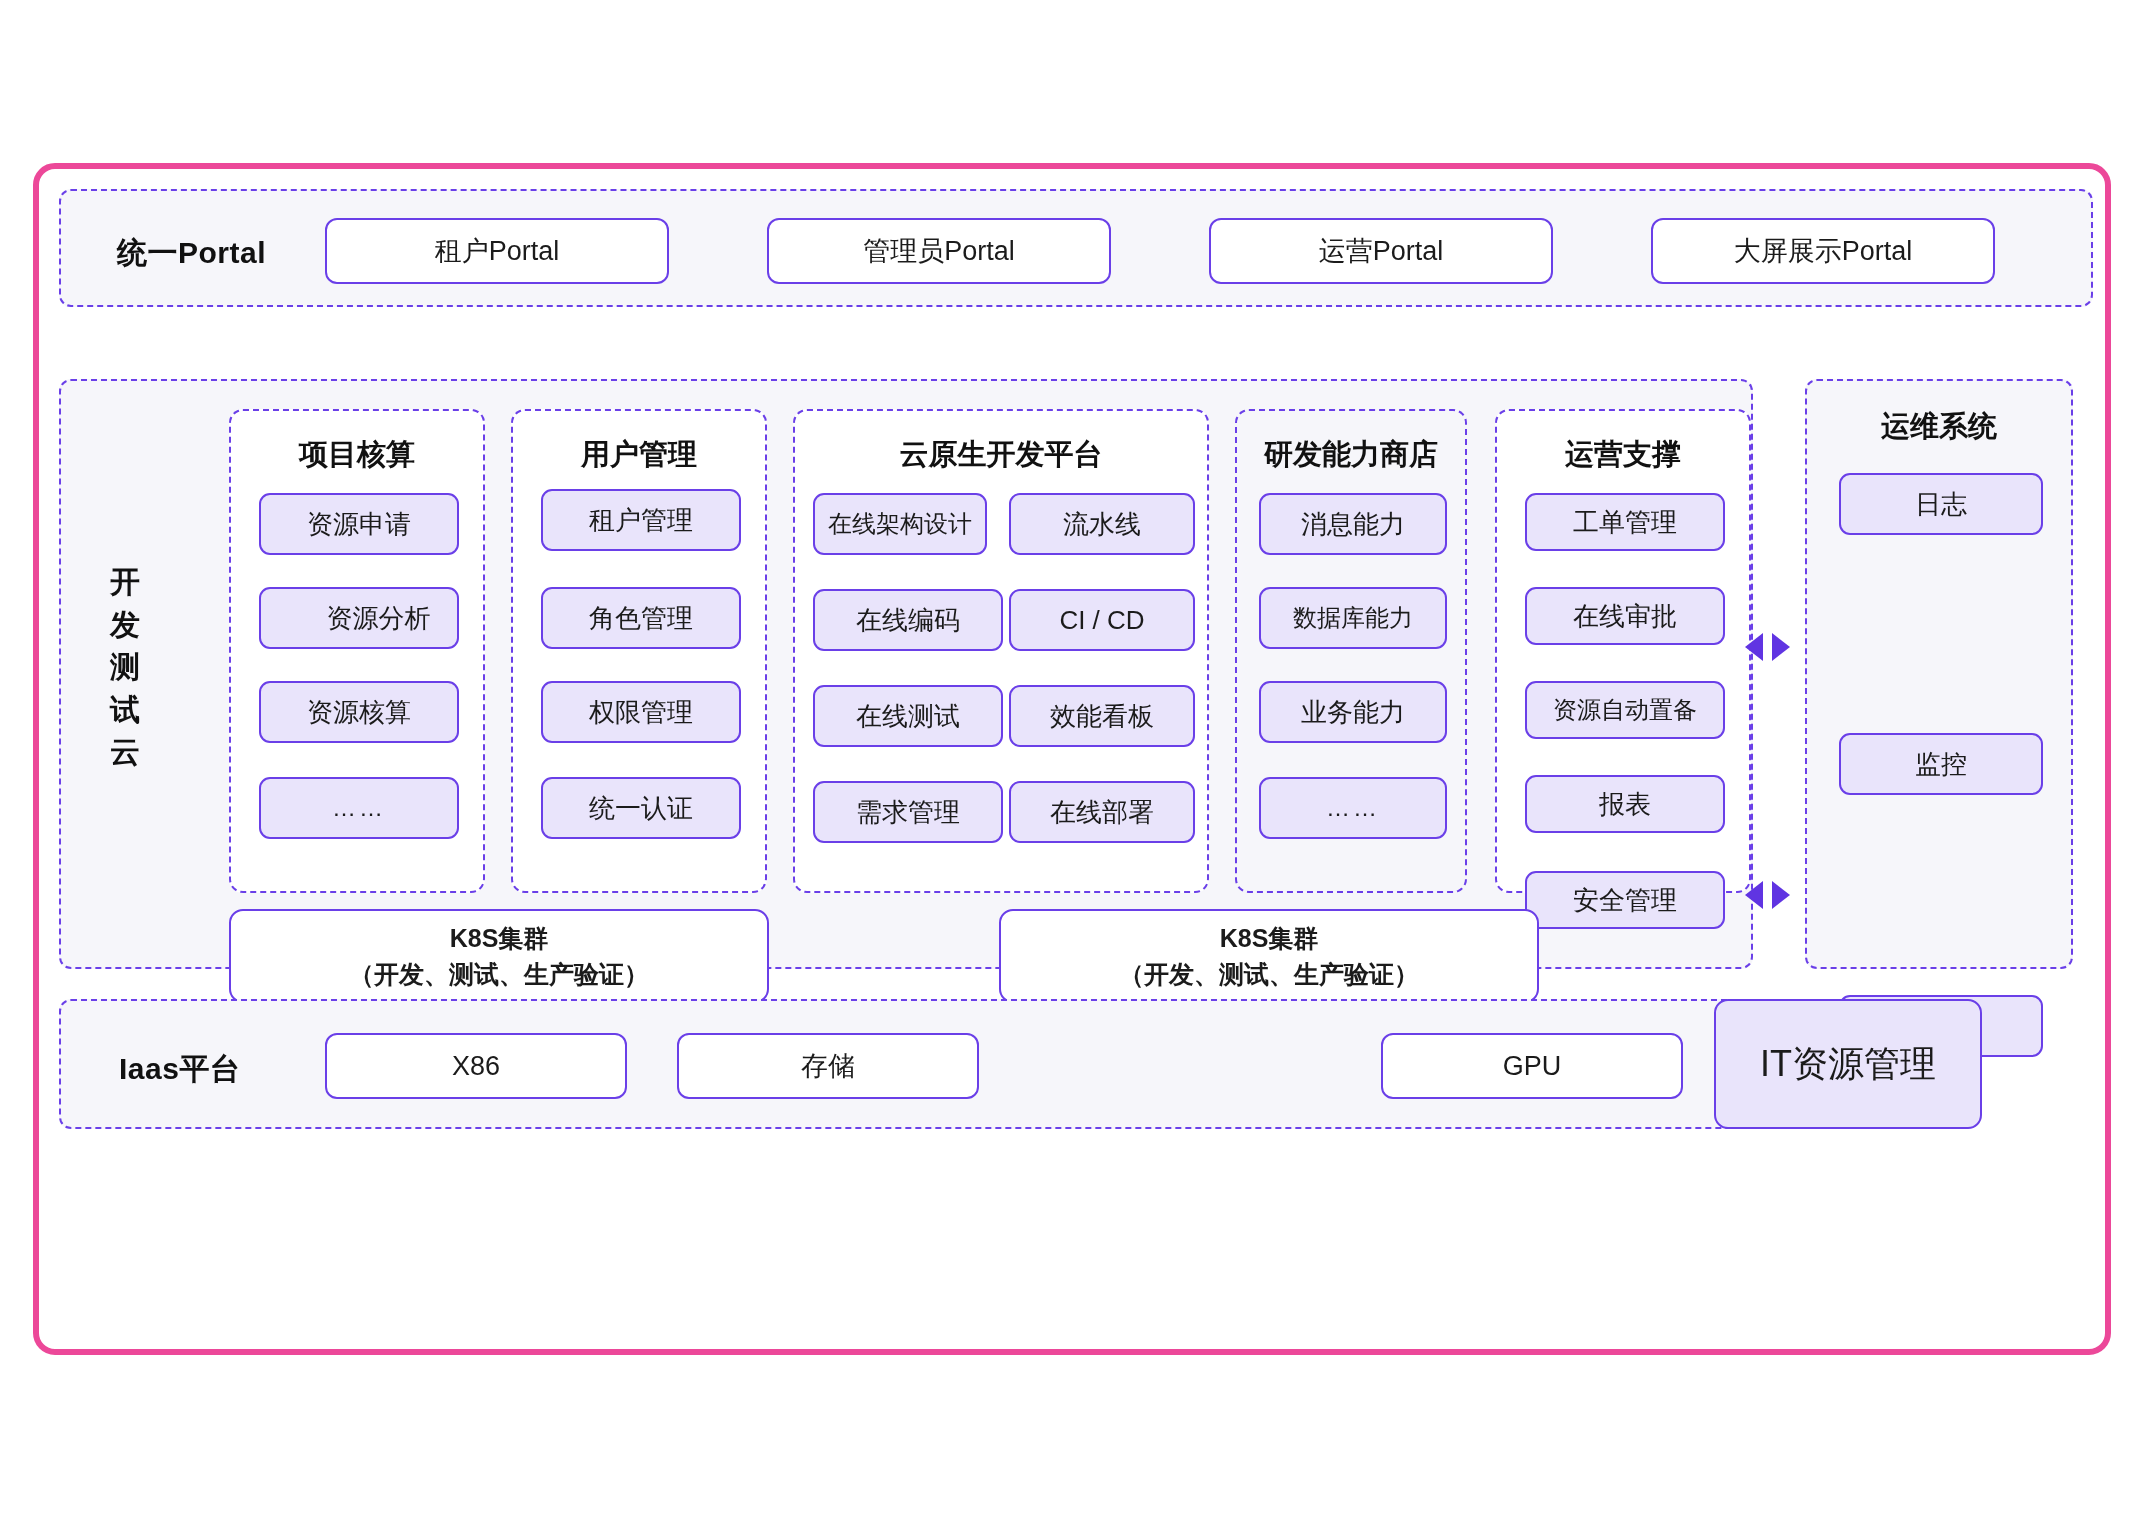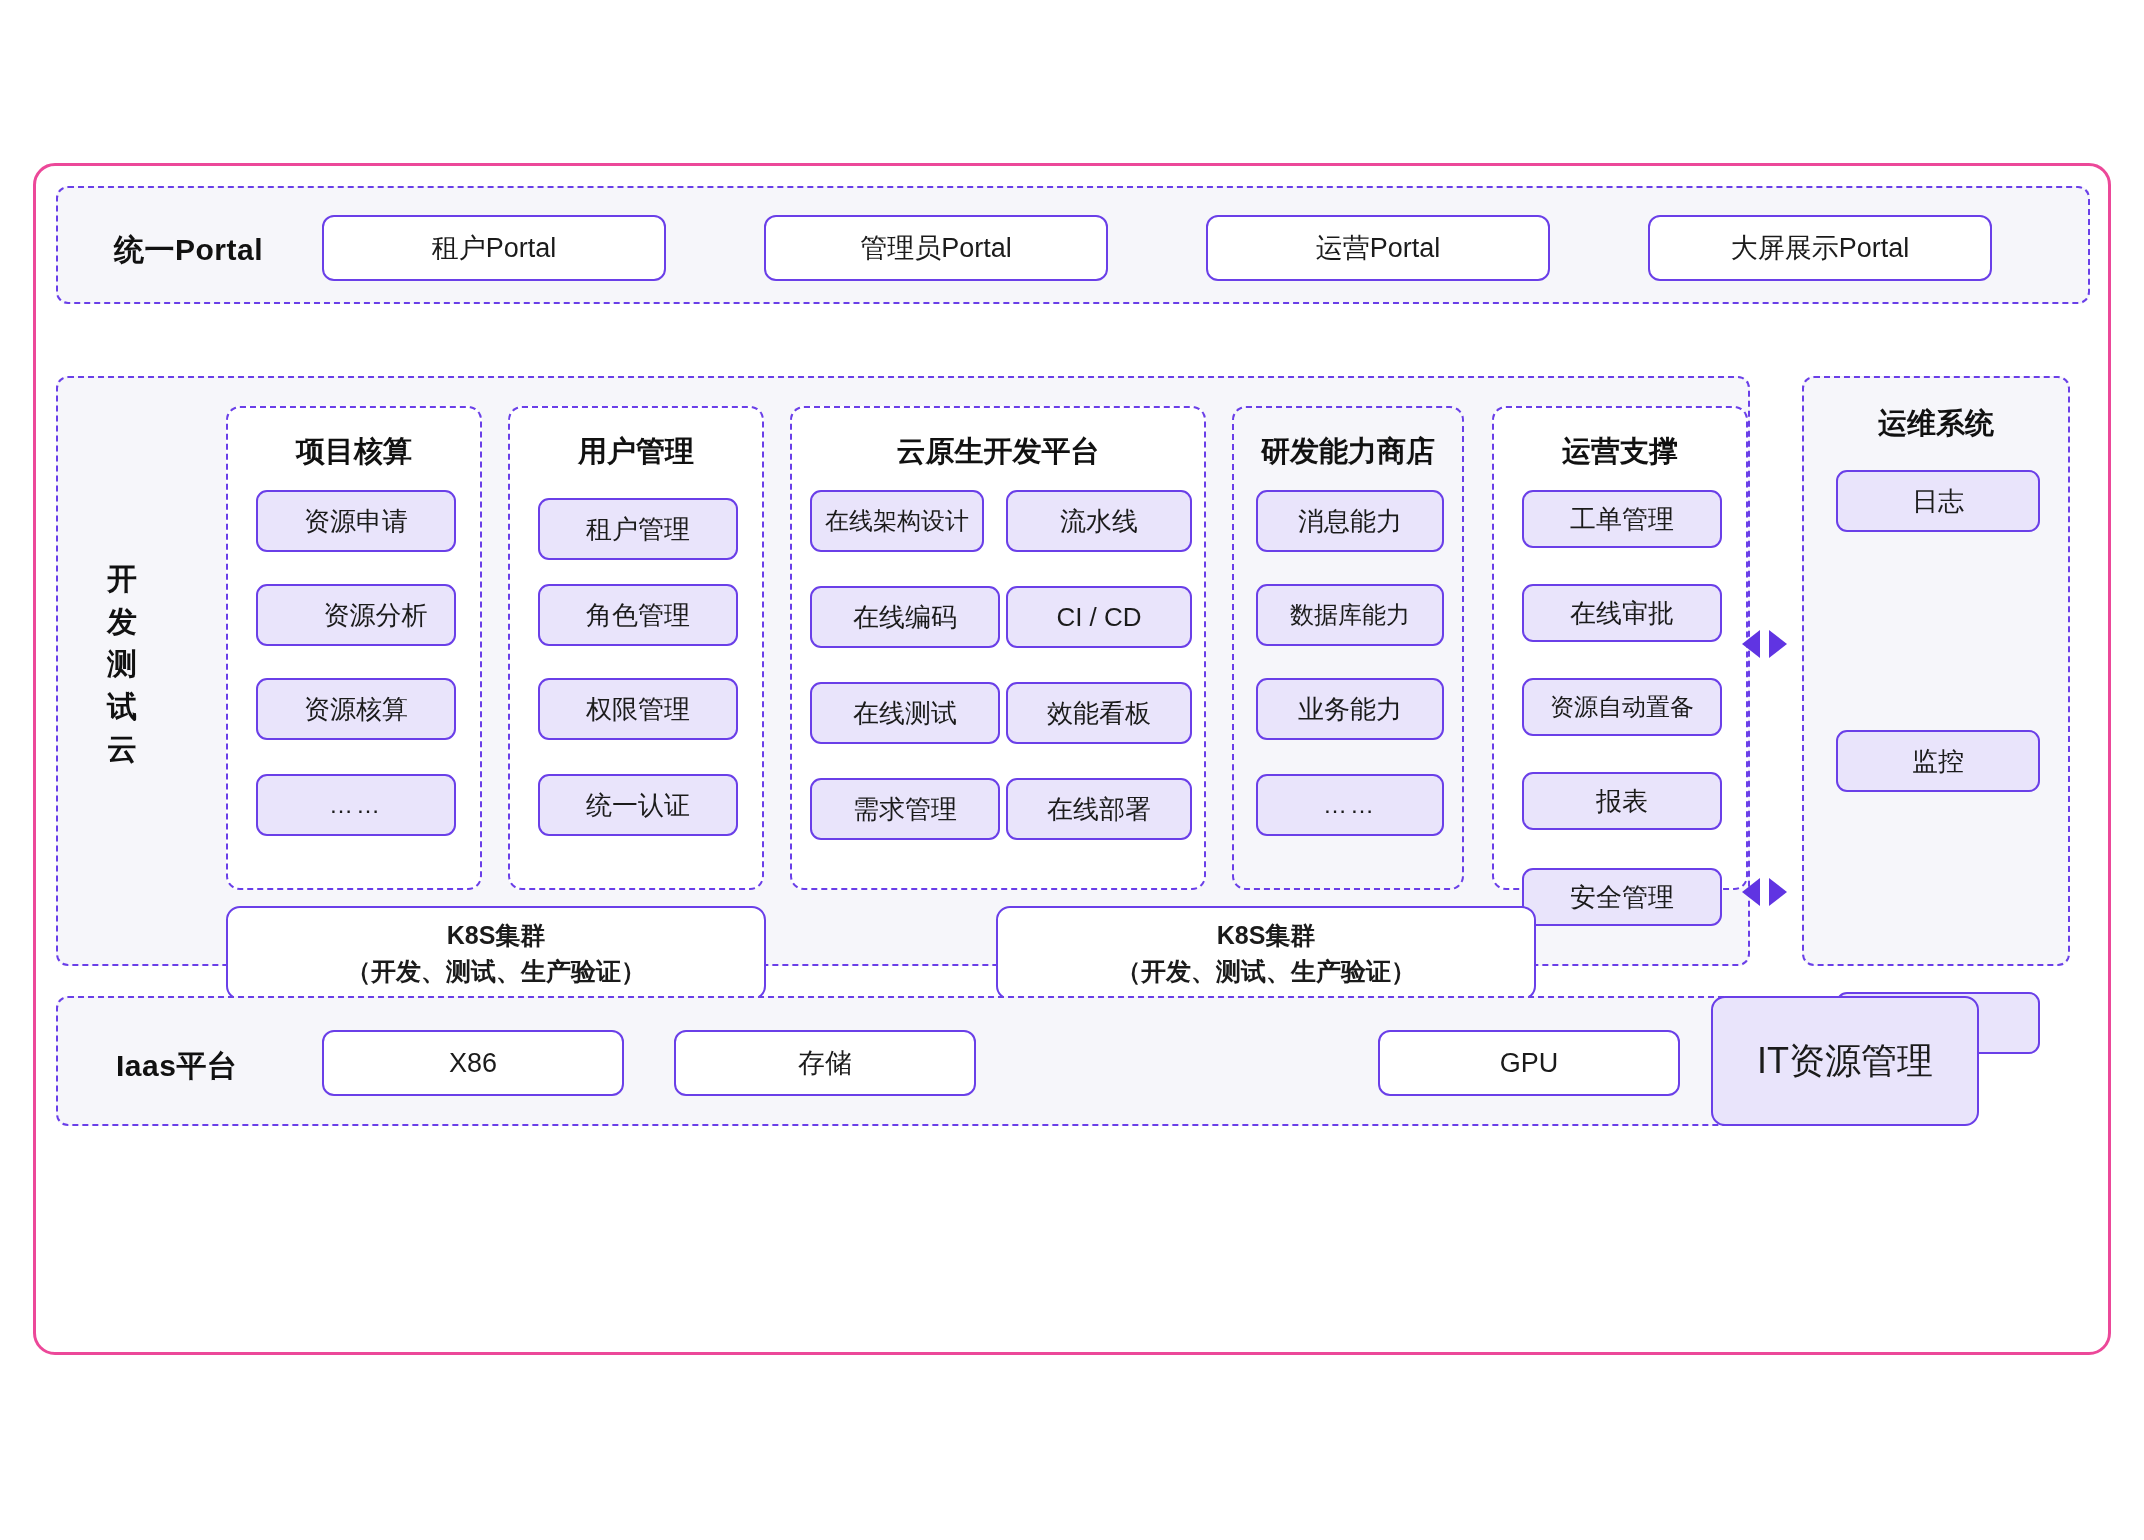--- a/index.html
+++ b/index.html
@@ -9,21 +9,21 @@
     color:#1a1a1a;
     -webkit-font-smoothing:antialiased;
   }
 
   
   #diagram{
     position:absolute;
     left:33px; top:163px;
     width:2078px; height:1192px;
     box-sizing:border-box;
-    border:3px solid #ec4899;
+    border:6px solid #ec4899;
     border-radius:22px;
     background:#ffffff;
   }
 
   
   .section{
     position:absolute;
     box-sizing:border-box;
     border:2px dashed #6a3fe8;
     border-radius:12px;
@@ -150,21 +150,21 @@
     <div class="group" style="left:168px; top:28px; width:256px; height:484px;">
       <div class="group-title" style="top:24px;">项目核算</div>
       <div class="chip" style="left:28px; top:82px; width:200px; height:62px;">资源申请</div>
       <div class="chip" style="left:28px; top:176px; width:200px; height:62px;padding-left:39px;">资源分析</div>
       <div class="chip" style="left:28px; top:270px; width:200px; height:62px;">资源核算</div>
       <div class="chip dots" style="left:28px; top:366px; width:200px; height:62px;">……</div>
     </div>
 
     <div class="group" style="left:450px; top:28px; width:256px; height:484px;">
       <div class="group-title" style="top:24px;">用户管理</div>
-      <div class="chip" style="left:28px; top:90px; width:200px; height:62px;">租户管理</div>
+      <div class="chip" style="left:28px; top:78px; width:200px; height:62px;">租户管理</div>
       <div class="chip" style="left:28px; top:176px; width:200px; height:62px;">角色管理</div>
       <div class="chip" style="left:28px; top:270px; width:200px; height:62px;">权限管理</div>
       <div class="chip" style="left:28px; top:366px; width:200px; height:62px;">统一认证</div>
     </div>
 
     <div class="group" style="left:732px; top:28px; width:416px; height:484px;">
       <div class="group-title" style="top:24px;">云原生开发平台</div>
 
       <div class="chip" style="left:18px; top:82px; width:174px; height:62px; font-size:24px;">在线架构设计</div>
       <div class="chip" style="left:214px; top:82px; width:186px; height:62px;">流水线</div>

